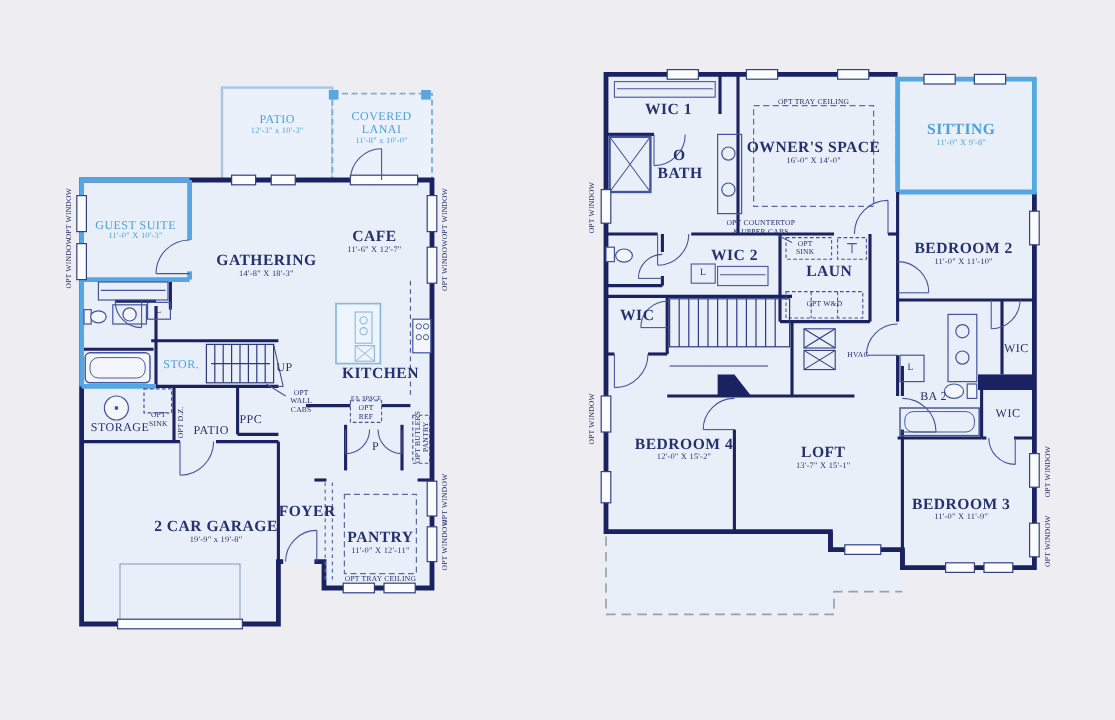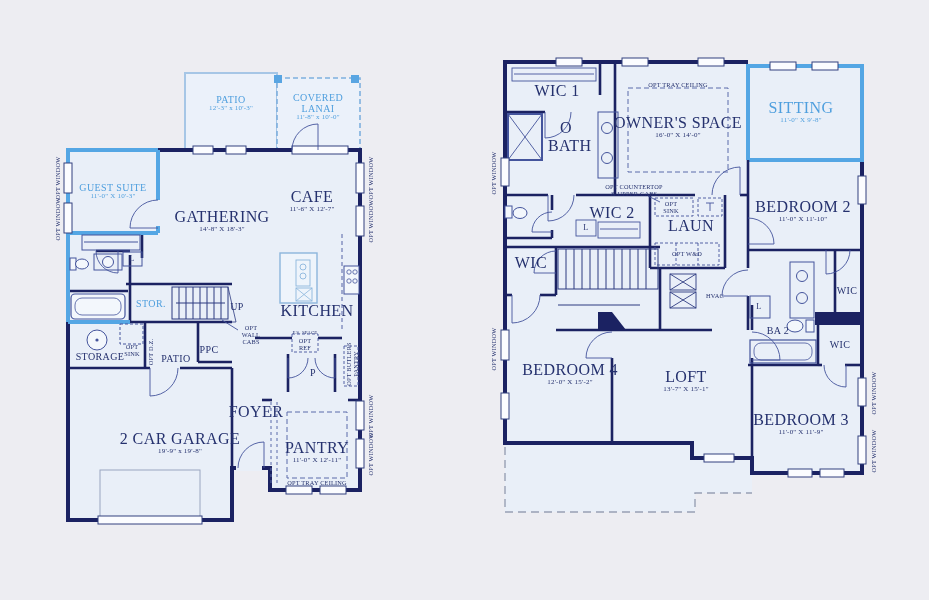--- a/index.html
+++ b/index.html
@@ -1,21 +1,21 @@
 <!DOCTYPE html>
 <html><head>
 <meta charset="utf-8">
 <style>
   html,body{margin:0;padding:0;background:#EDEDF2;}
   .canvas{position:relative;width:929px;height:600px;background:#EDEDF2;overflow:hidden;
           font-family:"Liberation Serif",serif;}
   .canvas svg{position:absolute;left:0;top:0;}
   .lbl{position:absolute;transform:translate(-50%,-50%);color:#25316E;text-align:center;
        line-height:1.12;white-space:nowrap;letter-spacing:.4px;}
-  .rn{display:block;font-size:16px;}
+  .rn{display:block;font-size:13px;font-weight:bold;}
   .rn2{display:block;font-size:10px;}
   .rd{display:block;font-size:7px;letter-spacing:.2px;}
   .sm{font-size:6.3px;letter-spacing:.2px;line-height:1.15;}
   .xs{font-size:5px;letter-spacing:.1px;}
   .blue{color:#4F9FDE;}
   .wrap{white-space:normal;}
   .vert{transform:translate(-50%,-50%) rotate(-90deg);}
 </style>
 </head>
 <body>
@@ -368,21 +368,21 @@
 </div>
 <div class="lbl sm wrap" style="left:305px;top:344px;width:20px">
   <span>OPT REF</span>
 </div>
 <div class="lbl" style="left:313px;top:373px">
   <span class="rn2">P</span>
 </div>
 <div class="lbl sm vert wrap" style="left:352px;top:364px;width:46px">
   <span>OPT BUTLERS PANTRY</span>
 </div>
-<div class="lbl" style="left:256px;top:412px">
+<div class="lbl" style="left:256px;top:426px">
   <span class="rn">FOYER</span>
 </div>
 <div class="lbl" style="left:317px;top:452px">
   <span class="rn">PANTRY</span>
       <span class="rd">11'-0" X 12'-11"</span>
 </div>
 <div class="lbl sm" style="left:317px;top:483px">
   <span>OPT TRAY CEILING</span>
 </div>
 <div class="lbl" style="left:180px;top:443px">

